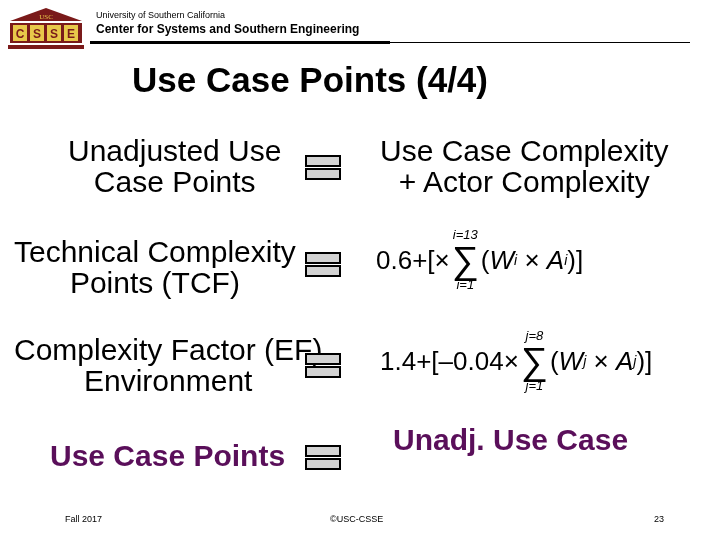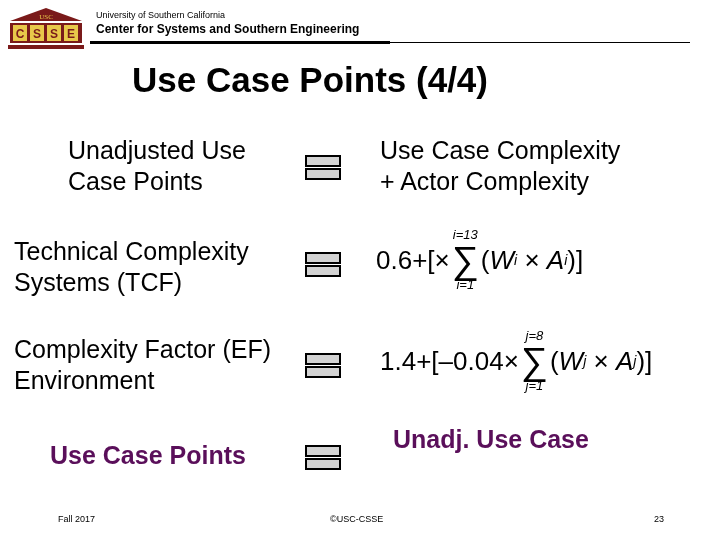--- a/index.html
+++ b/index.html
@@ -5,21 +5,21 @@
   html, body { margin:0; padding:0; }
   body { width:720px; height:540px; background:#ffffff; position:relative; overflow:hidden; font-family:"Liberation Sans", sans-serif; color:#000; }
   .abs { position:absolute; }
   
   .logo { left:6px; top:6px; width:80px; height:46px; }
   .uni { left:96px; top:10px; font-size:9px; }
   .center { left:96px; top:22px; font-size:12px; font-weight:bold; }
   .hr-thick { left:90px; top:41px; width:300px; height:3px; background:#000; }
   .hr-thin { left:390px; top:42px; width:300px; height:1px; background:#000; }
   .title { left:0; width:620px; top:60px; text-align:center; font-size:35px; font-weight:bold; }
-  .txt { font-size:25px; line-height:31px; }
+  .txt { font-size:30px; line-height:31px;text-align:center; }
   .purple { color:#5a0f5a; font-weight:bold; font-family:"Liberation Sans", sans-serif; }
   .eq { width:36px; height:26px; }
   .eq .bar { position:absolute; left:0; width:32px; height:8px; background:#d3d3d3; border:2px solid #000; }
   .formula { font-size:26px; display:flex; align-items:center; white-space:nowrap; }
   .sigma { display:inline-flex; flex-direction:column; align-items:center; margin:0 2px; }
   .sigma .lim { font-size:13px; line-height:14px; }
   .sigma .sym { font-size:38px; line-height:36px; }
   .sub { font-size:14px; font-style:italic; vertical-align:-8px; }
   .it { font-style:italic; }
   .foot { font-size:9px; top:514px; }
@@ -58,21 +58,21 @@
   <div class="bar" style="top:0"></div>
     <div class="bar" style="top:13px"></div>
 </div>
 <div class="abs txt" style="left:380px;top:135px;">
   <div>Use Case Complexity</div>
     <div>+ Actor Complexity</div>
 </div>
 
 <div class="abs txt" style="left:14px;top:236px;">
   <div>Technical Complexity</div>
-    <div>Systems (TCF)</div>
+    <div>Points (TCF)</div>
 </div>
 <div class="abs eq" style="left:305px;top:252px;">
   <div class="bar" style="top:0"></div>
     <div class="bar" style="top:13px"></div>
 </div>
 <div class="abs formula" style="left:376px;top:228px;">
   <span>0.6</span>
   <span>+</span>
   <span>[</span>
   <span>×</span>
@@ -126,15 +126,15 @@
   <div>Use Case Points</div>
 </div>
 <div class="abs eq" style="left:305px;top:445px;">
   <div class="bar" style="top:0"></div>
     <div class="bar" style="top:13px"></div>
 </div>
 <div class="abs txt purple" style="left:393px;top:424px;">
   <div>Unadj. Use Case</div>
 </div>
 
-<div class="abs foot" style="left:58px;">Fall 2017</div>
+<div class="abs foot" style="left:65px;">Fall 2017</div>
 <div class="abs foot" style="left:330px;">©USC-CSSE</div>
 <div class="abs foot" style="left:654px;">23</div>
 
 </body></html>

